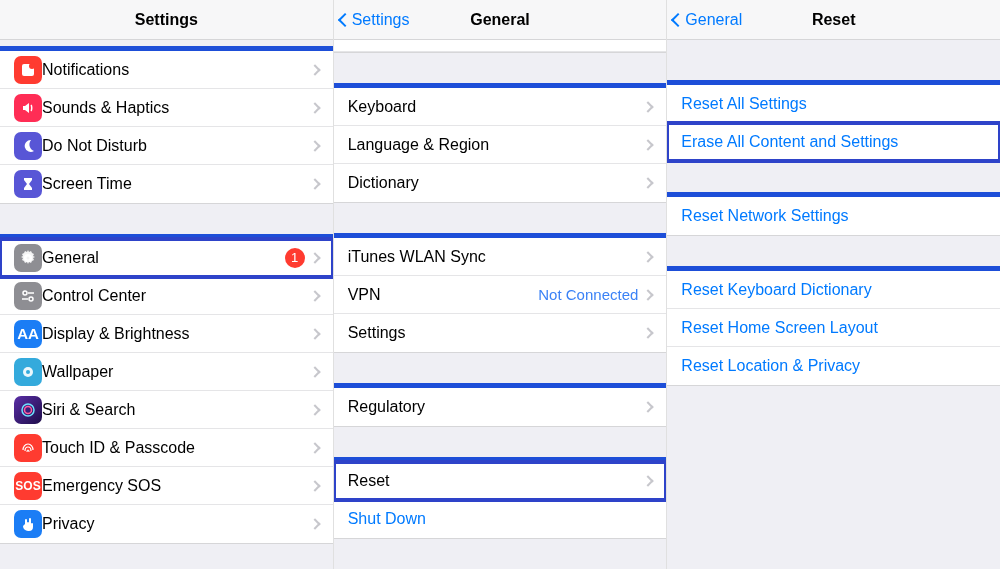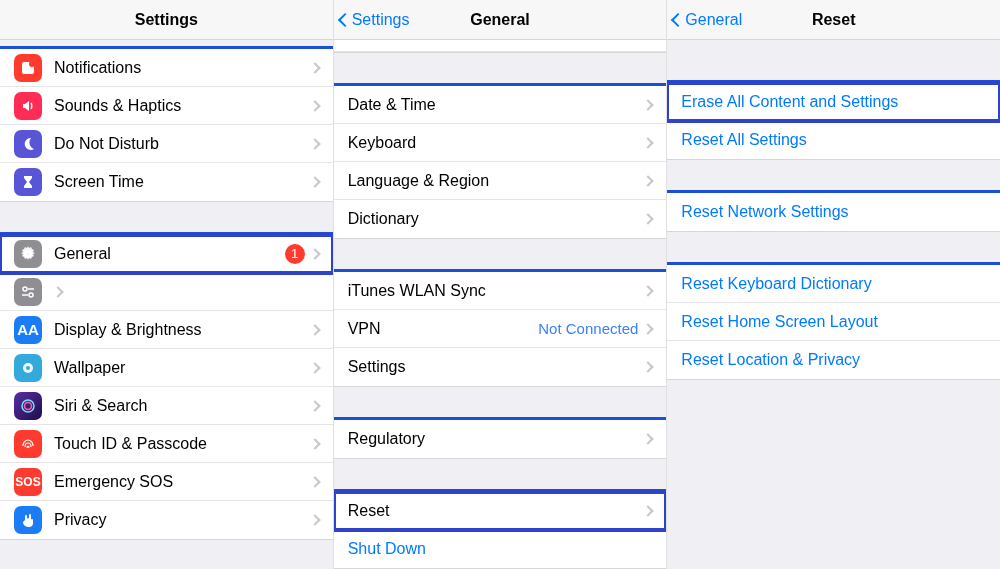--- a/index.html
+++ b/index.html
@@ -51,40 +51,39 @@
       border-bottom: 2.5px solid #007aff;
       transform: rotate(45deg);
       margin-right: 2px;
     }
     .content {
       flex: 1;
       overflow-y: auto;
     }
     .group {
       background: #fff;
-      border-top: 3px solid #1d4ed8;
+      border-top: 5px solid #1d4ed8;
       border-bottom: 1px solid #d6d6d8;
     }
     .spacer { height: 12px; }
     .spacer-lg { height: 30px; }
     .row {
       display: flex;
       align-items: center;
       height: 38px;
       padding: 0 14px 0 14px;
       background: #fff;
       border-bottom: 1px solid #e5e5e7;
       cursor: pointer;
       position: relative;
     }
     .row:last-child { border-bottom: none; }
     .row-icon {
       width: 28px; height: 28px;
       border-radius: 7px;
-      margin-right: 12px;
       flex-shrink: 0;
       display: flex;
       align-items: center;
       justify-content: center;
       font-size: 16px;
     }
     .row-label {
       flex: 1;
       font-size: 16px;
       color: #000;
@@ -198,20 +197,21 @@
       </div>
       <div class="row">
         <div class="row-icon i-gray">
           <svg width="16" height="16" viewBox="0 0 16 16" fill="none" stroke="#fff" stroke-width="1.5">
               <circle cx="5" cy="5" r="2"></circle>
               <line x1="8" y1="5" x2="14" y2="5"></line>
               <circle cx="11" cy="11" r="2"></circle>
               <line x1="2" y1="11" x2="8" y2="11"></line>
             </svg>
         </div>
+        <div class="row-label">Control Center</div>
         <div class="chevron-right"></div>
       </div>
       <div class="row">
         <div class="row-icon i-blue">
             <span class="glyph">AA</span>
           </div>
         <div class="row-label">Display &amp; Brightness</div>
         <div class="chevron-right"></div>
       </div>
       <div class="row">
@@ -273,24 +273,20 @@
     </div>
     <div class="nav-title">General</div>
   </div>
   <div class="content">
     <div class="group" style="border-top:none">
       <div class="row" style="height:12px;border-bottom:1px solid #e5e5e7"></div>
     </div>
     <div class="spacer-lg"></div>
     <div class="group">
       <div class="row">
-        <div class="row-label">Date &amp; Time</div>
-        <div class="chevron-right"></div>
-      </div>
-      <div class="row">
         <div class="row-label">Keyboard</div>
         <div class="chevron-right"></div>
       </div>
       <div class="row">
         <div class="row-label">Language &amp; Region</div>
         <div class="chevron-right"></div>
       </div>
       <div class="row">
         <div class="row-label">Dictionary</div>
         <div class="chevron-right"></div>
@@ -336,26 +332,26 @@
   <div class="navbar">
     <div class="nav-back">
       <span class="chevron-left"></span>
       <span>General</span>
     </div>
     <div class="nav-title">Reset</div>
   </div>
   <div class="content">
     <div class="spacer-lg" style="height:40px"></div>
     <div class="group">
+      <div class="row link-row">
+        <div class="row-label">Reset All Settings</div>
+      </div>
       <div class="row link-row hl">
         <div class="row-label">Erase All Content and Settings</div>
       </div>
-      <div class="row link-row">
-        <div class="row-label">Reset All Settings</div>
-      </div>
     </div>
     <div class="spacer-lg"></div>
     <div class="group">
       <div class="row link-row">
         <div class="row-label">Reset Network Settings</div>
       </div>
     </div>
     <div class="spacer-lg"></div>
     <div class="group">
       <div class="row link-row">

